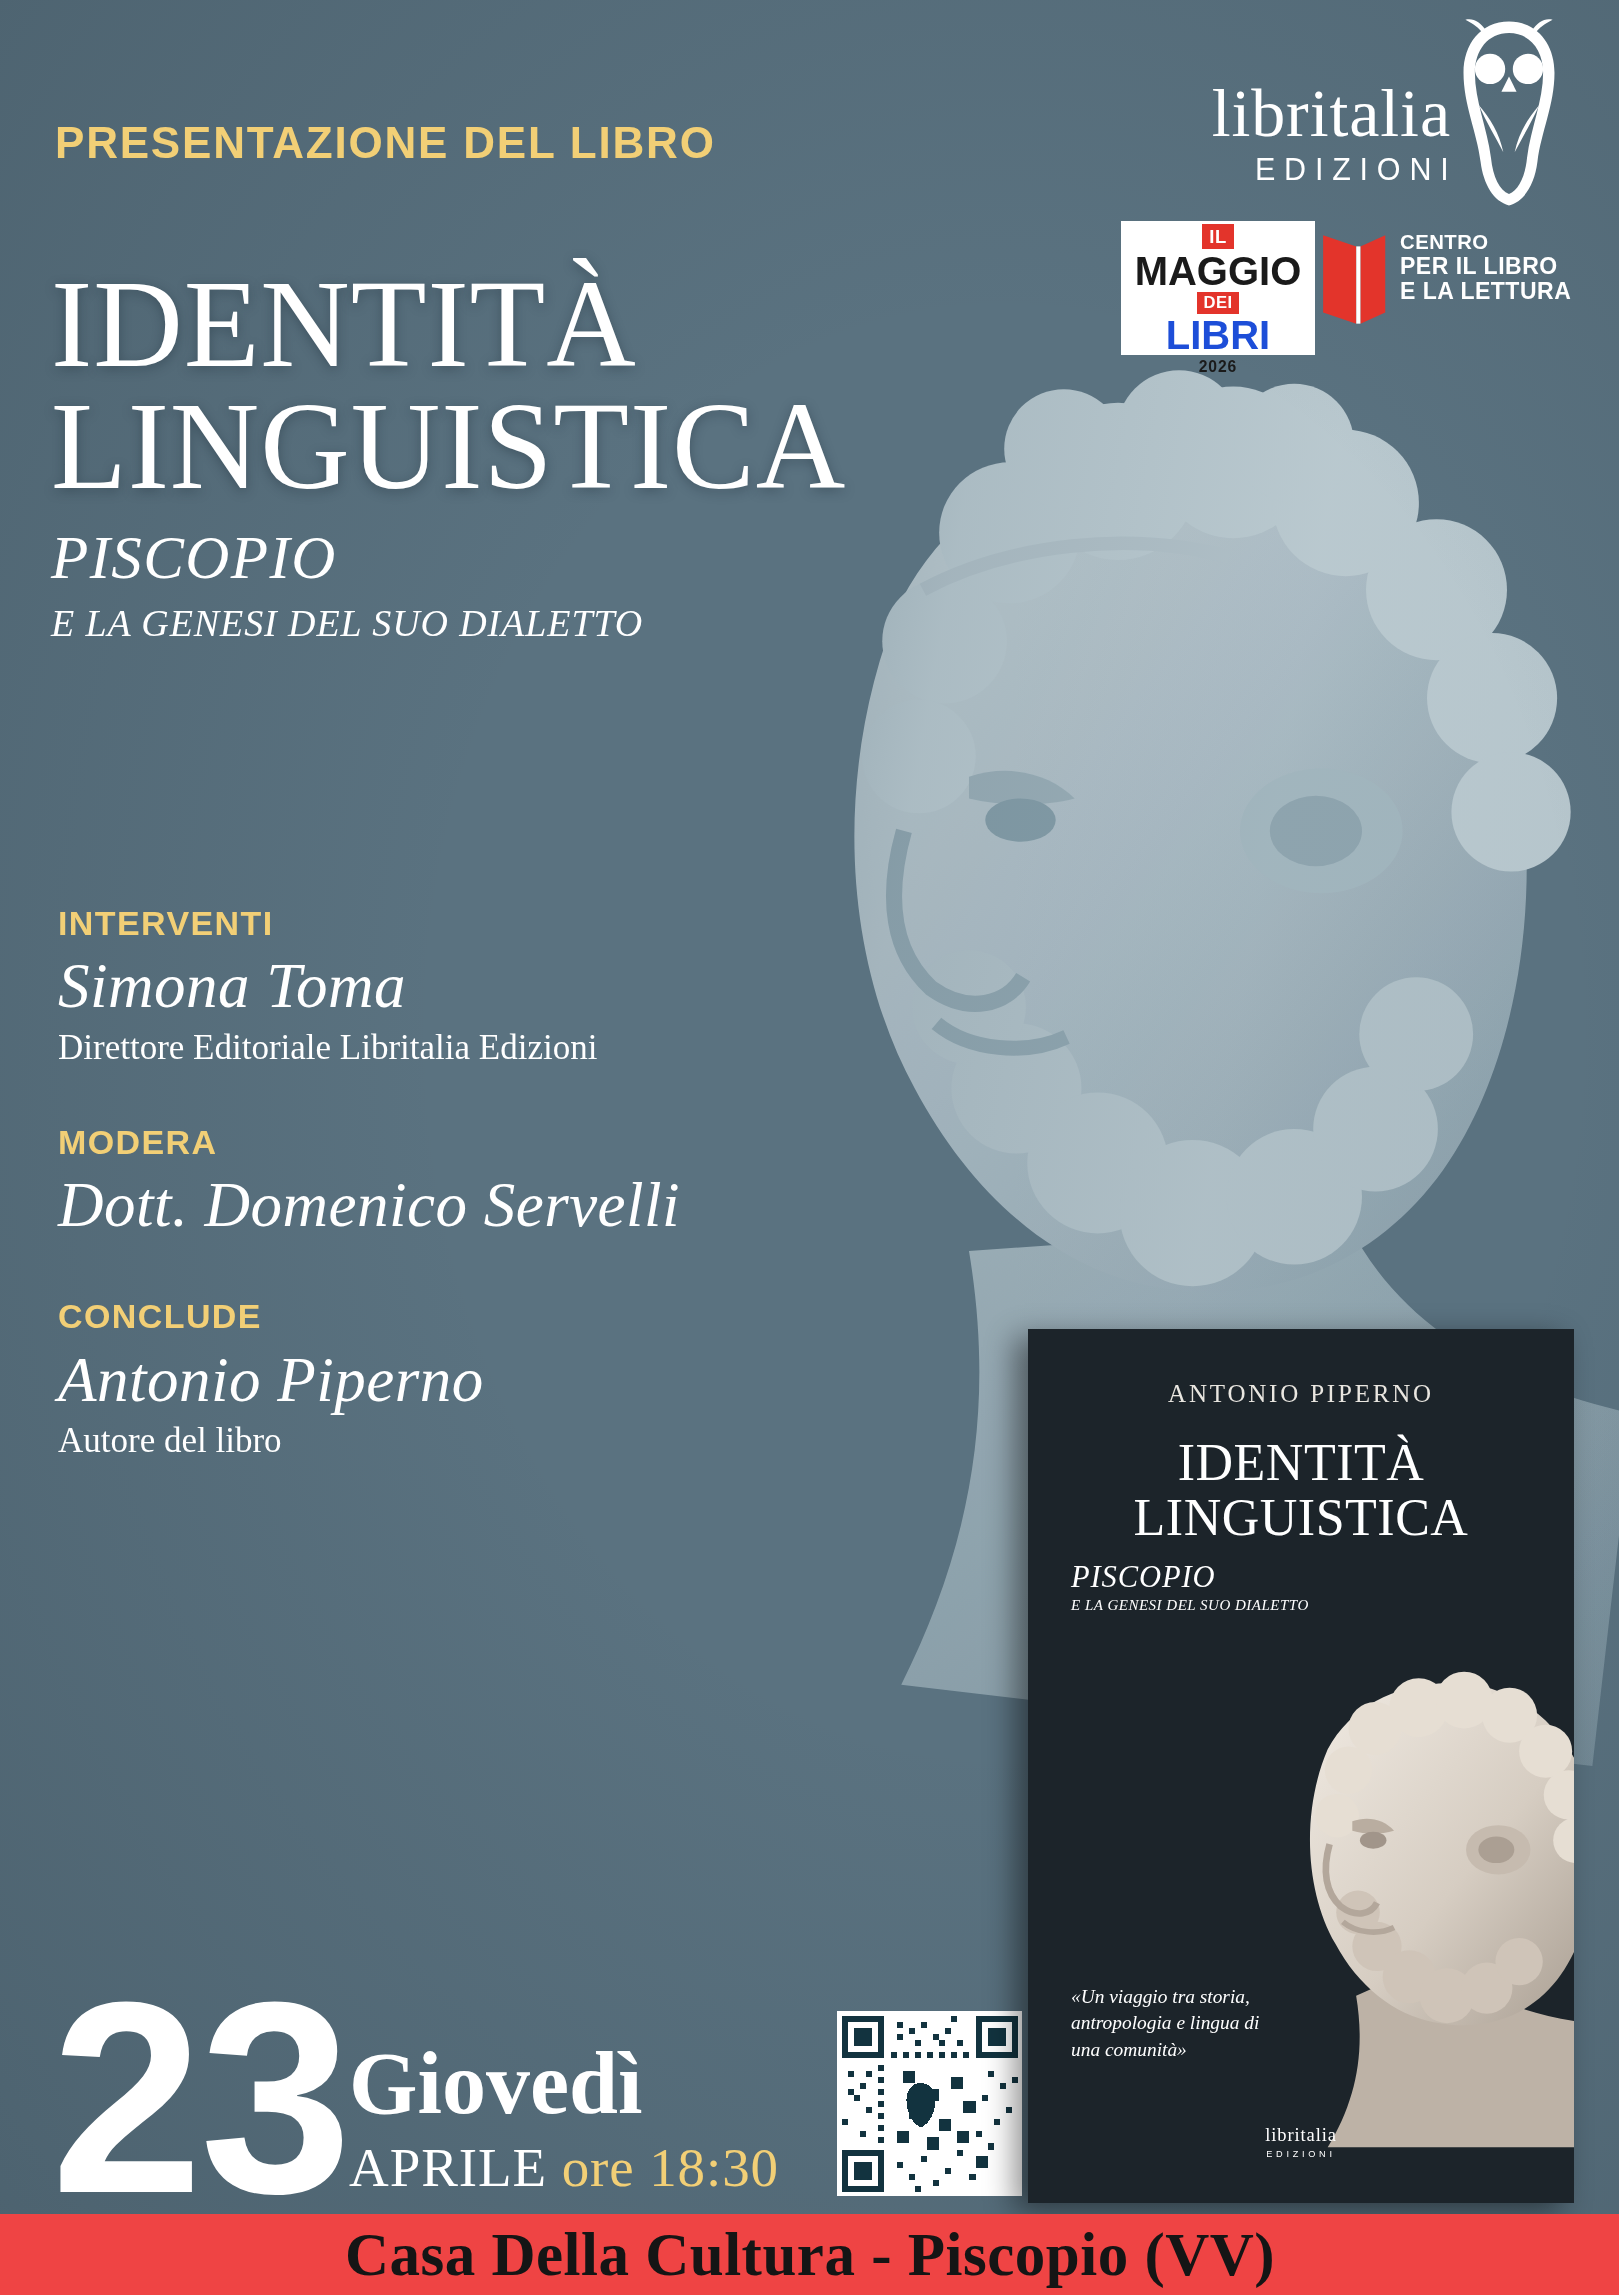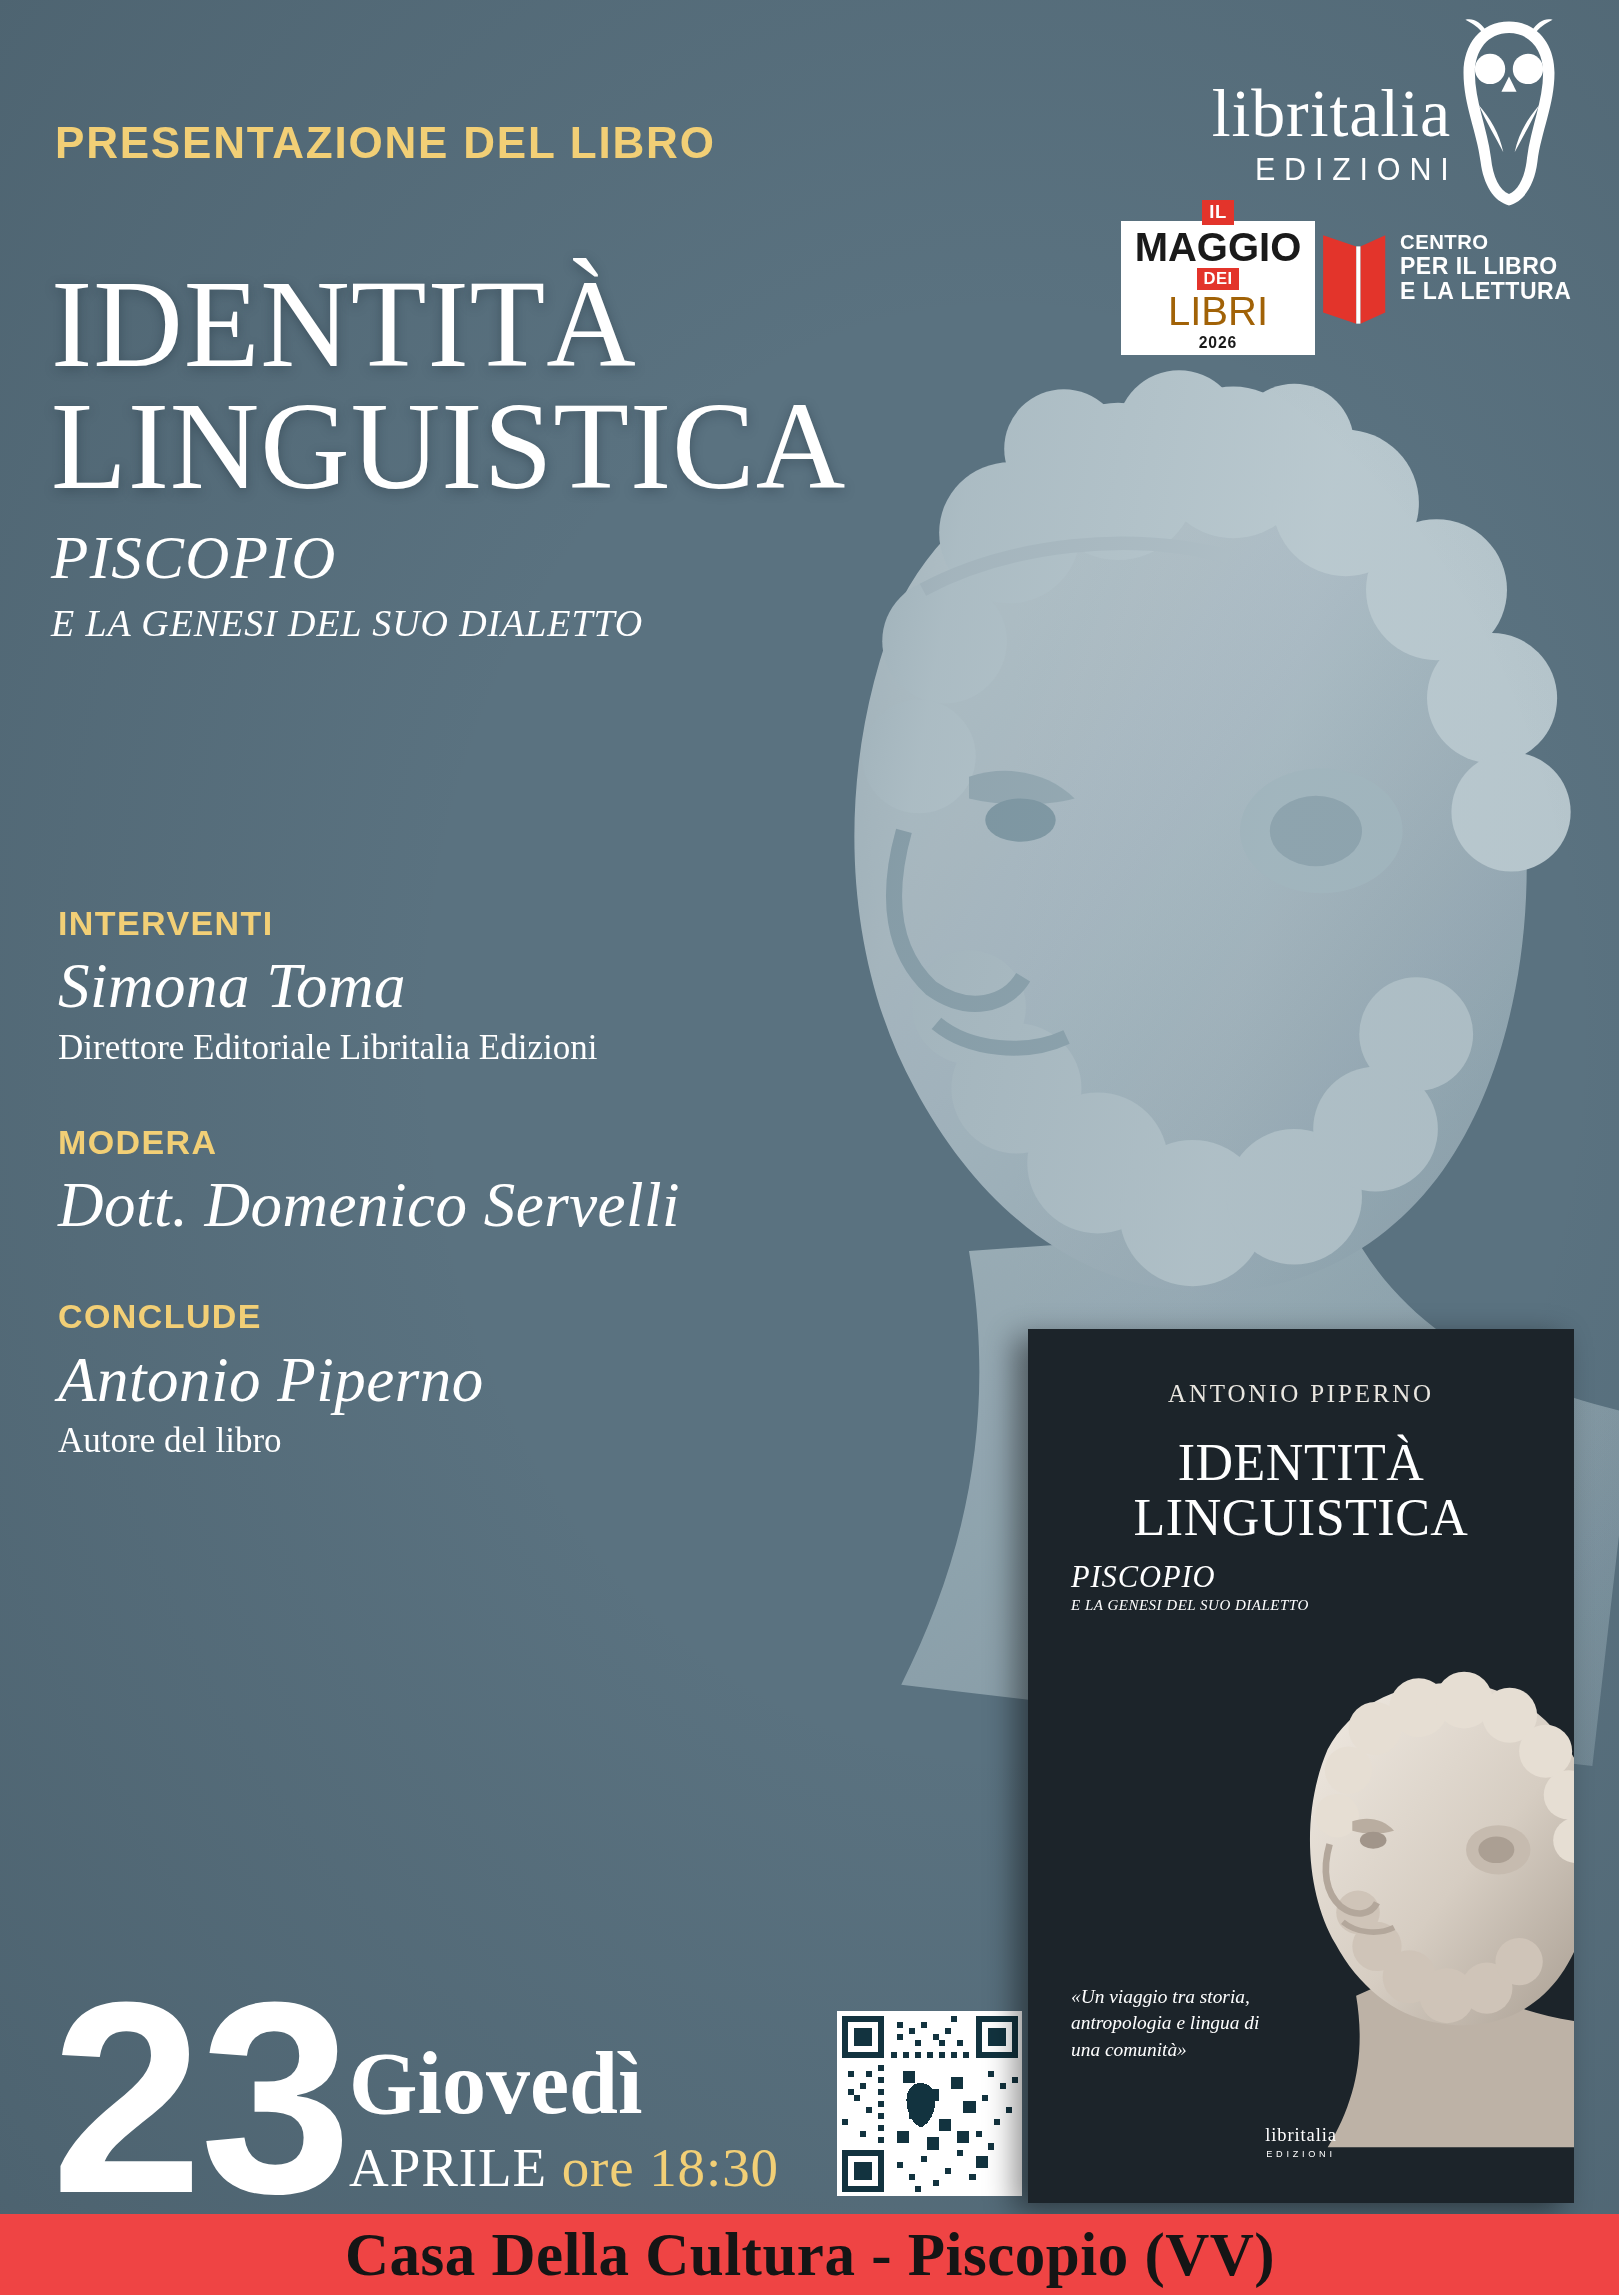--- a/index.html
+++ b/index.html
@@ -127,21 +127,21 @@
   .maggio {
     position: absolute;
     right: 305px;
     top: 221px;
     width: 194px;
     height: 134px;
     background: #ffffff;
     display: flex;
     flex-direction: column;
     align-items: center;
-    justify-content: flex-end;
+    justify-content: space-between;
     padding: 2.8px 0;
     box-sizing: border-box;
   }
   .maggio .m-il {
     font-family: "Liberation Sans", sans-serif;
     font-weight: bold;
     font-size: 18.5px;
     background: #e3342b;
     color: #ffffff;
     padding: 1.8px 7.4px;
@@ -161,23 +161,23 @@
     font-weight: bold;
     font-size: 16.6px;
     background: #e3342b;
     color: #ffffff;
     padding: 0.9px 6.5px;
     letter-spacing: 0.5px;
     margin-top: 0.9px;
   }
   .maggio .m-libri {
     font-family: "Liberation Sans", sans-serif;
-    font-weight: normal;
+    font-weight: bold;
     font-size: 40px;
-    color: #a16207;
+    color: #1d4ed8;
     line-height: 1;
     margin-top: 0.9px;
   }
   .maggio .m-year {
     font-family: "Liberation Sans", sans-serif;
     font-weight: bold;
     font-size: 15.7px;
     color: #1a1a1a;
     margin-top: 3.7px;
     letter-spacing: 0.9px;

